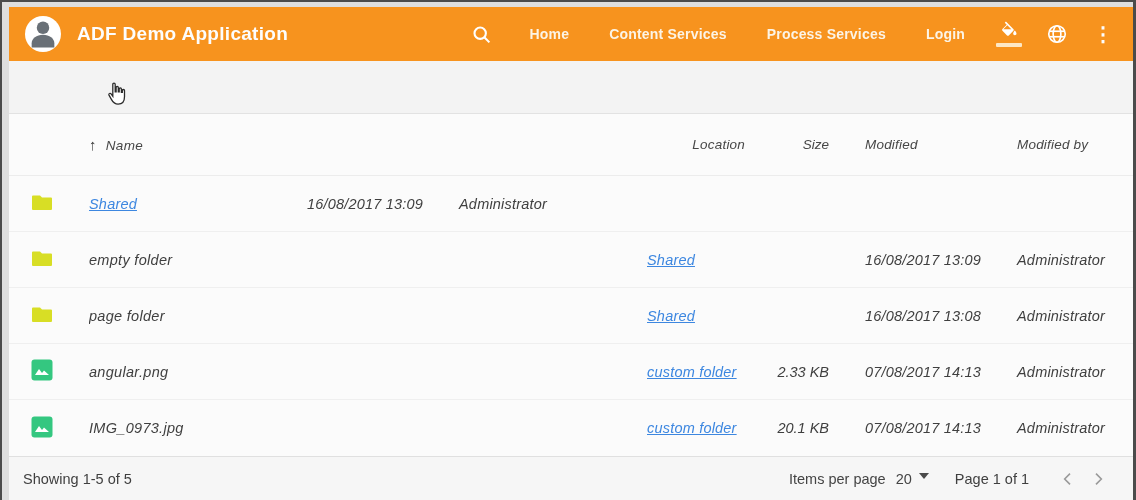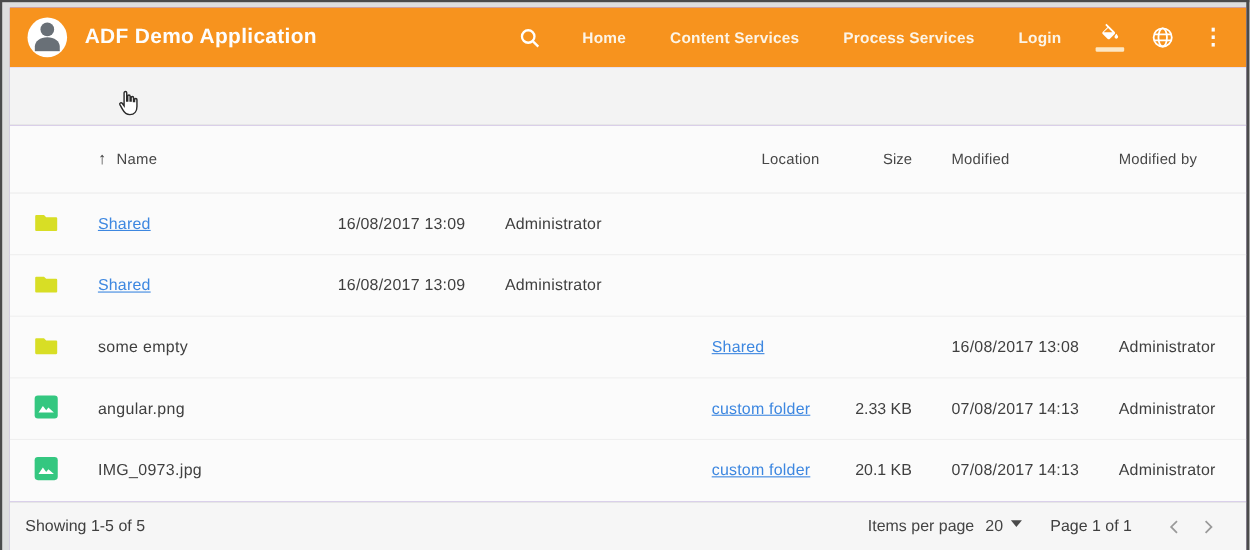--- a/index.html
+++ b/index.html
@@ -30,21 +30,21 @@
   .dots { font-size:20px; font-weight:bold; color:#fdfdfd; line-height:18px; letter-spacing:0; }
 
   
   .subbar { height:53px; flex:0 0 53px; background:#f3f3f3; border-bottom:1px solid #e2e2e2; display:flex; align-items:flex-end; padding-left:14px; position:relative; }
   .favorites { width:120px; border-bottom:2px solid #f7931e; padding-bottom:8px; margin-bottom:6px; display:flex; align-items:center; justify-content:space-between; cursor:pointer; position:relative; }
   .fav-label { font-size:15px; font-weight:bold; color:#3a3a3a; letter-spacing:.2px; }
   .caret-down { width:0; height:0; border-left:7px solid transparent; border-right:7px solid transparent; border-top:8px solid #f7931e; }
   .cursor-hand { position:absolute; left:95px; top:20px; z-index:5; }
 
   
-  .table { flex:1; background:#fbfbfb; display:flex; flex-direction:column; font-size:14.5px; color:#3f3f3f; }
+  .table { flex:1; background:#fbfbfb; display:flex; flex-direction:column; font-size:14.5px; color:#3f3f3f;font-style:italic; }
   .thead { height:62px; flex:0 0 62px; display:flex; align-items:center; padding-right:8px; border-bottom:1px solid #ececec; font-size:13.5px; color:#474747; }
   .trow { height:56px; flex:0 0 56px; display:flex; align-items:center; padding-right:8px; border-bottom:1px solid #efefef; background:transparent; }
   .trow:last-of-type { border-bottom:none; }
   .col-icon { width:80px; flex:0 0 80px; padding-left:21px; display:flex; align-items:center; }
   .col-name { flex:1; overflow:hidden; white-space:nowrap; letter-spacing:.3px; }
   .col-location { width:116px; flex:0 0 116px; letter-spacing:.2px; }
   .thead .col-location { text-align:right; padding-right:18px; }
   .col-size { width:66px; flex:0 0 66px; text-align:right; }
   .col-gap { width:36px; flex:0 0 36px; }
   .col-modified { width:152px; flex:0 0 152px; letter-spacing:.2px; }
@@ -154,36 +154,37 @@
       </div>
 
       <div class="trow">
         <div class="col-icon">
           <span>
             <svg class="icon-folder" viewBox="0 0 24 24">
                 <path fill="#d8de25" d="M3 5.5h7l2 2h9a1 1 0 0 1 1 1V19a1 1 0 0 1-1 1H3a1 1 0 0 1-1-1V6.5a1 1 0 0 1 1-1z"></path>
               </svg>
           </span>
         </div>
+        <div class="col-name">empty folder</div>
         <div class="col-location"><span class="link">Shared</span></div>
         <div class="col-size"></div>
         <div class="col-gap"></div>
         <div class="col-modified">16/08/2017 13:09</div>
         <div class="col-modifiedby">Administrator</div>
       </div>
 
       <div class="trow">
         <div class="col-icon">
           <span>
             <svg class="icon-folder" viewBox="0 0 24 24">
                 <path fill="#d8de25" d="M3 5.5h7l2 2h9a1 1 0 0 1 1 1V19a1 1 0 0 1-1 1H3a1 1 0 0 1-1-1V6.5a1 1 0 0 1 1-1z"></path>
               </svg>
           </span>
         </div>
-        <div class="col-name">some empty</div>
+        <div class="col-name">page folder</div>
         <div class="col-location"><span class="link">Shared</span></div>
         <div class="col-size"></div>
         <div class="col-gap"></div>
         <div class="col-modified">16/08/2017 13:08</div>
         <div class="col-modifiedby">Administrator</div>
       </div>
 
       <div class="trow">
         <div class="col-icon">
           <span>

